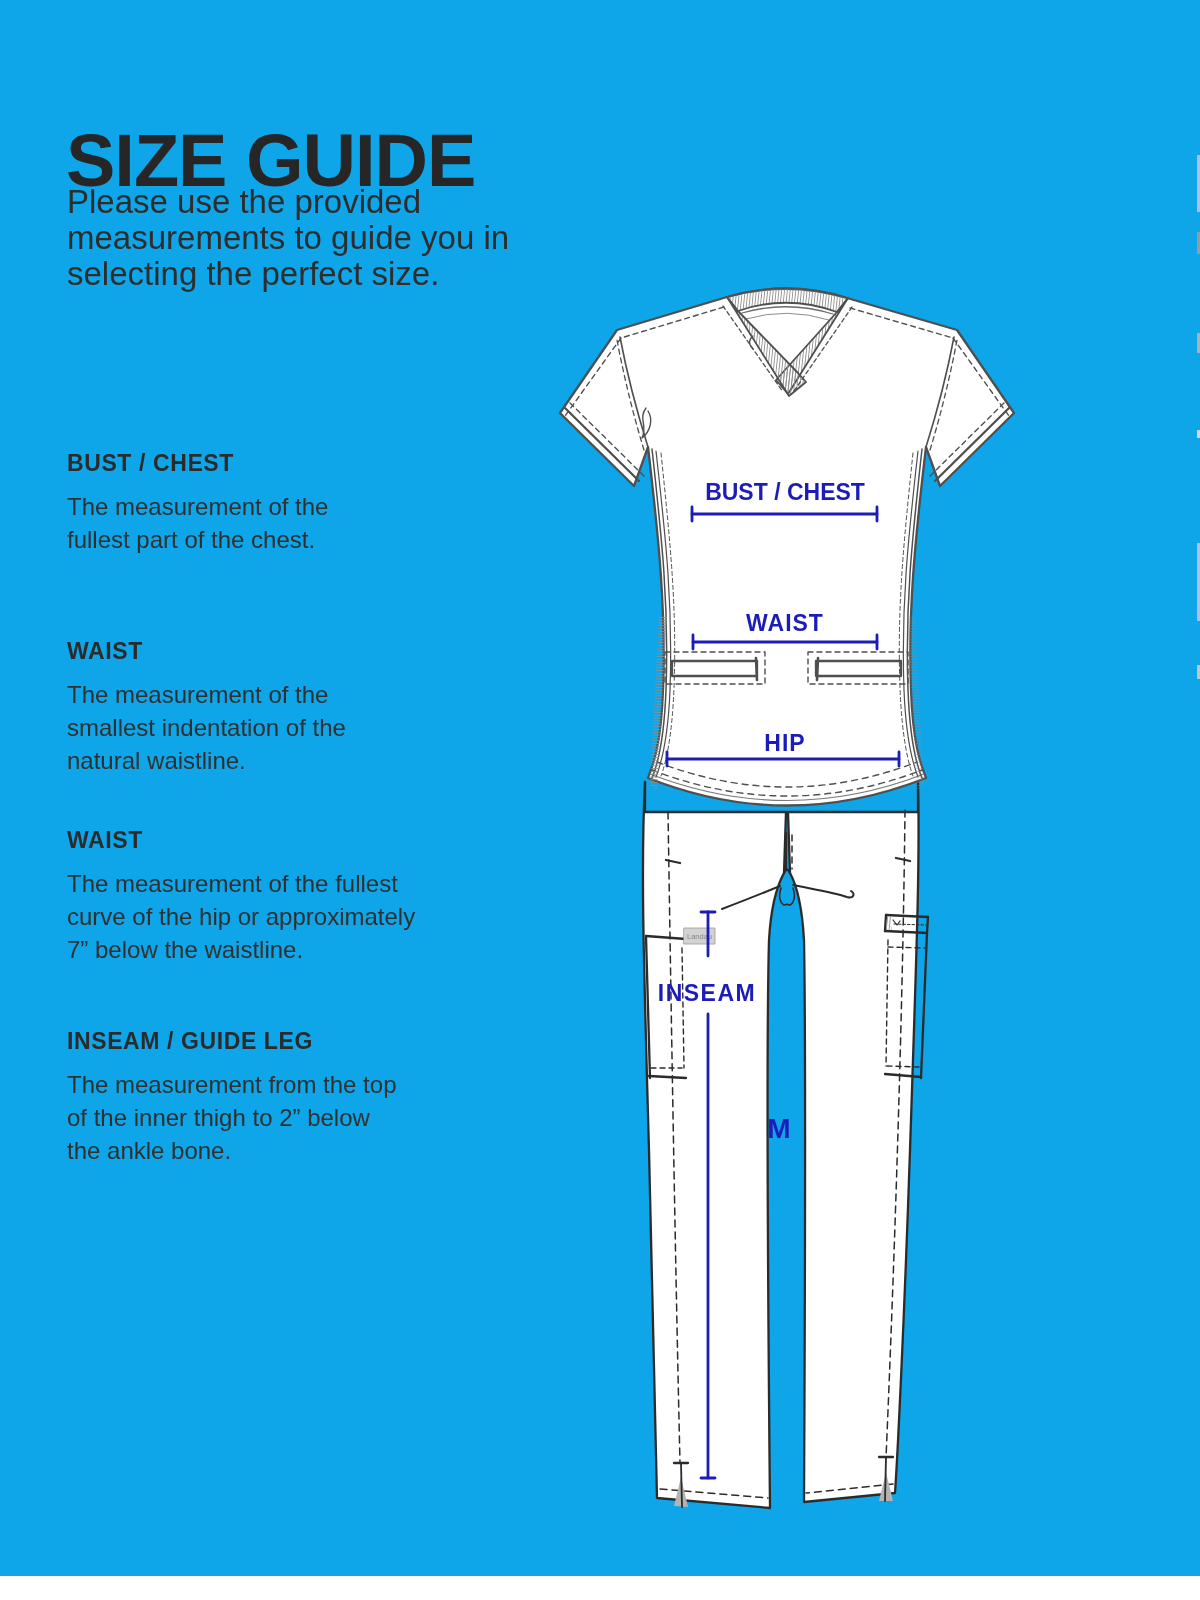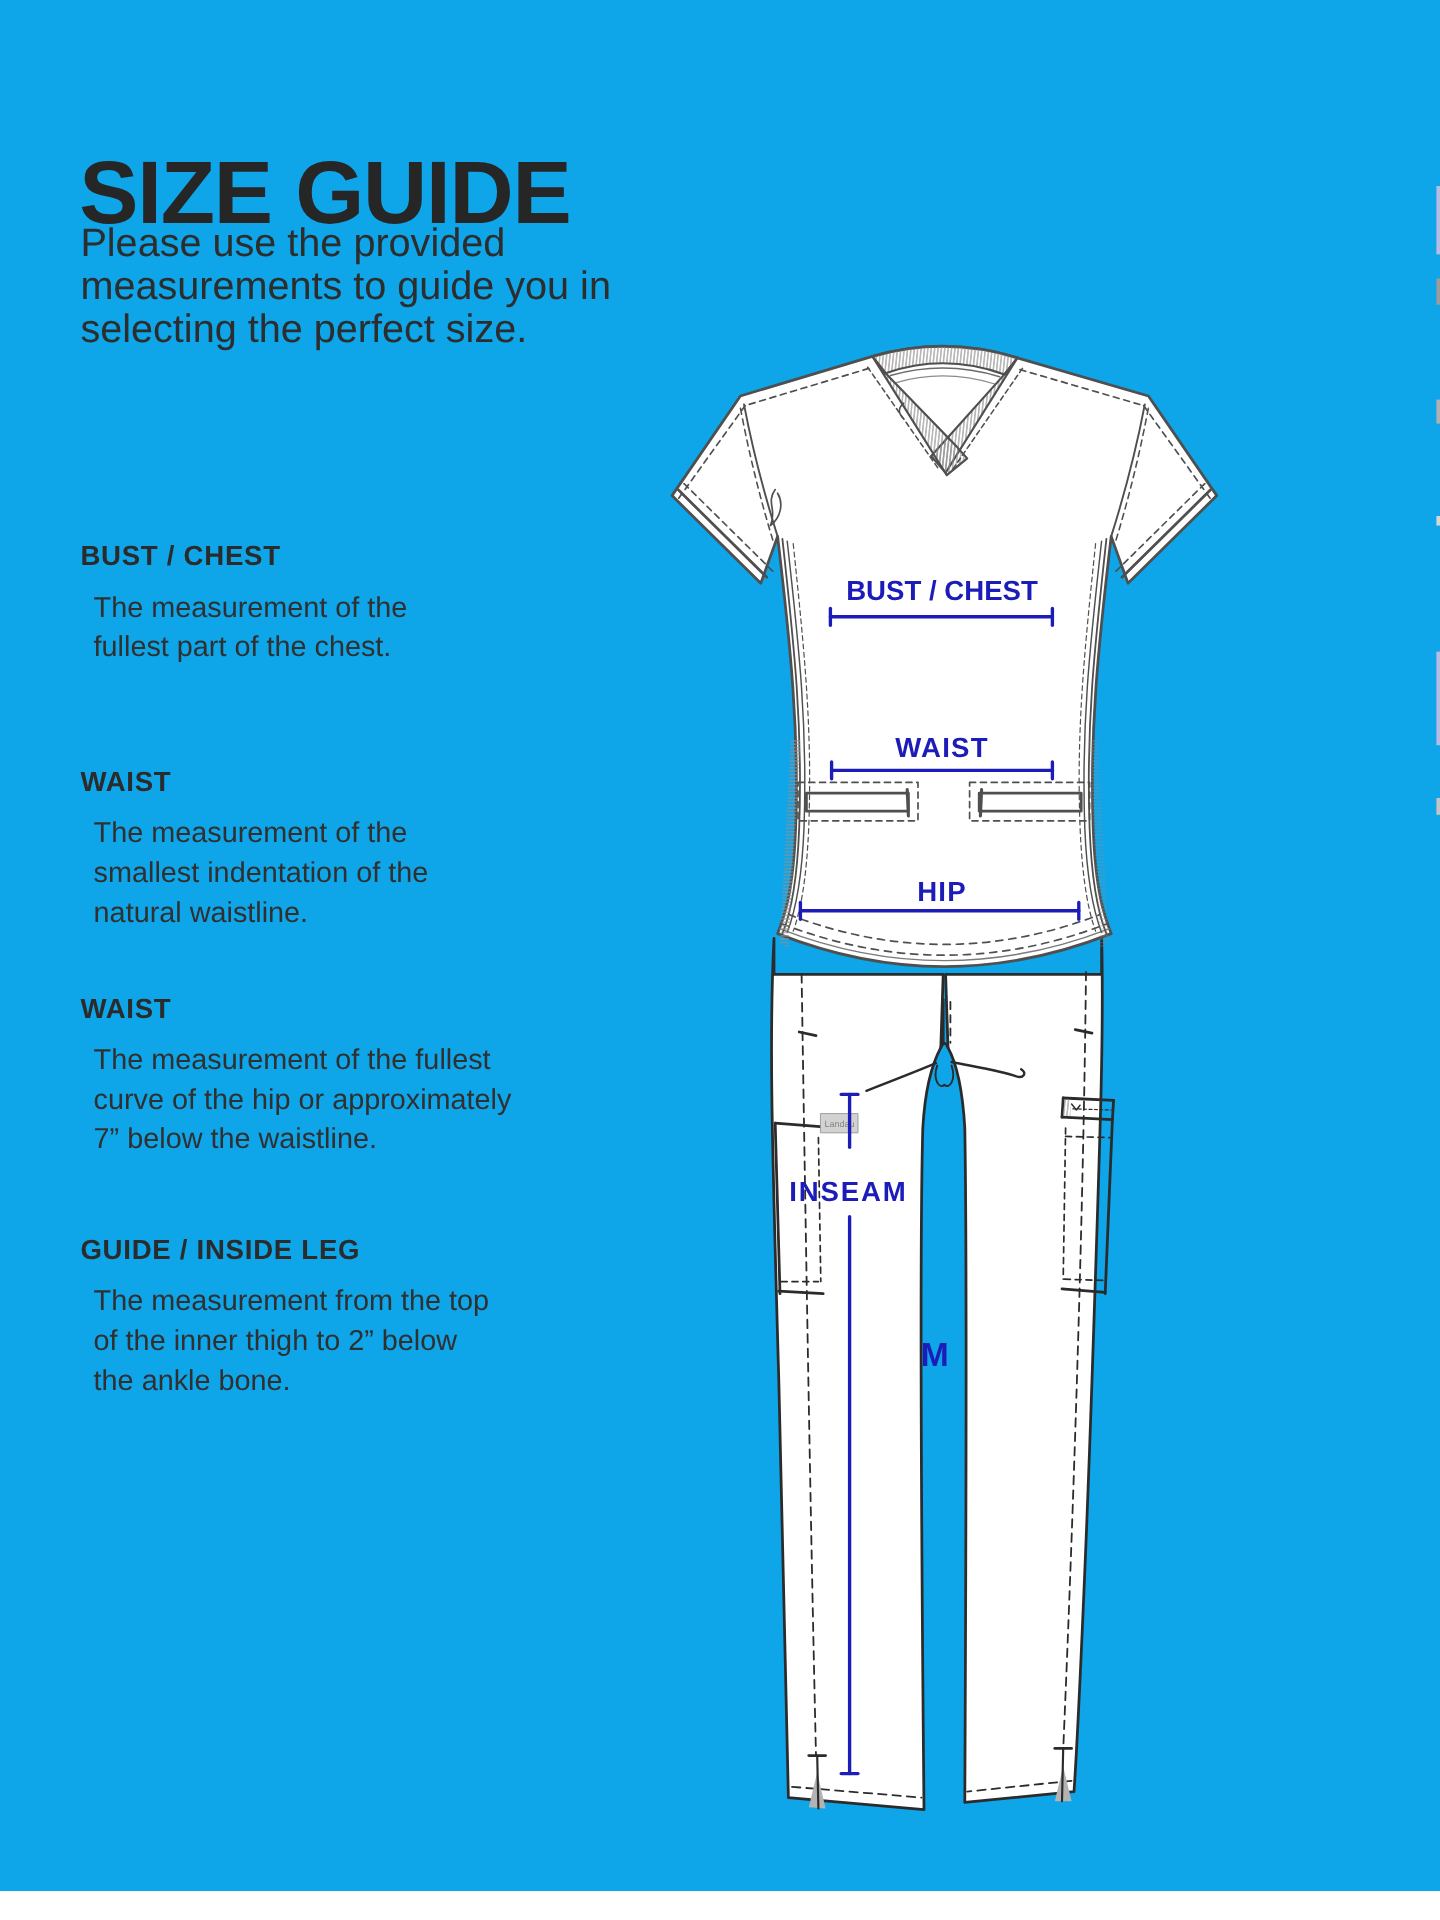--- a/index.html
+++ b/index.html
@@ -4,21 +4,21 @@
 <style>
   html,body{margin:0;padding:0;background:#fff;}
   .page{position:relative;width:1200px;height:1576px;background:#0ea5e9;overflow:hidden;
         font-family:"Liberation Sans", sans-serif;color:#2e2e2e;}
   .title{position:absolute;left:66px;top:74px;font-size:74px;line-height:1;font-weight:700;
          letter-spacing:-1px;color:#262626;white-space:nowrap;}
   .intro{position:absolute;left:67px;top:184px;font-size:33px;line-height:36px;color:#2d2d2d;
          white-space:pre-line;}
   .section{position:absolute;left:67px;}
   .section h2{margin:0 0 13px 0;font-size:23px;font-weight:700;letter-spacing:0.6px;color:#2b2b2b;}
-  .section p{margin:11px;font-size:24px;line-height:33px;color:#303030;white-space:pre-line;}
+  .section p{margin:0;font-size:24px;line-height:33px;color:#303030;white-space:pre-line;}
   .sec-bust{top:450px;} .sec-waist{top:638px;} .sec-hips{top:827px;} .sec-inseam{top:1028px;}
   .note{position:absolute;left:67px;top:1377px;font-size:24px;line-height:33px;color:#303030;}
   .note .note-body{white-space:pre-line;}
   .note strong{font-weight:700;color:#262626;}
   .diagram{position:absolute;left:540px;top:280px;width:480px;height:1250px;}
   .edge-mark{position:absolute;right:0;width:3px;}
   .em-a{top:155px;height:57px;background:#b6bce4;}
   .em-b{top:232px;height:22px;background:#9b9b9b;}
   .em-c{top:333px;height:20px;background:#b0b0b0;}
   .em-d{top:430px;height:8px;background:#d6d6d6;}
@@ -47,21 +47,21 @@
 smallest indentation of the
 natural waistline.</p>
   </div>
   <div class="section sec-hips">
     <h2>WAIST</h2>
     <p>The measurement of the fullest
 curve of the hip or approximately
 7” below the waistline.</p>
   </div>
   <div class="section sec-inseam">
-    <h2>GUIDE / INSIDE LEG</h2>
+    <h2>INSEAM / GUIDE LEG</h2>
     <p>The measurement from the top
 of the inner thigh to 2” below
 the ankle bone.</p>
   </div>
 
 
   <svg class="diagram" viewBox="540 280 480 1250" xmlns="http://www.w3.org/2000/svg">
     <defs>
       <pattern id="rib" patternUnits="userSpaceOnUse" width="2.8" height="2.8" patternTransform="rotate(6)">
         <line x1="1.4" y1="0" x2="1.4" y2="2.8" stroke="#8f8f8f" stroke-width="0.9"></line>

